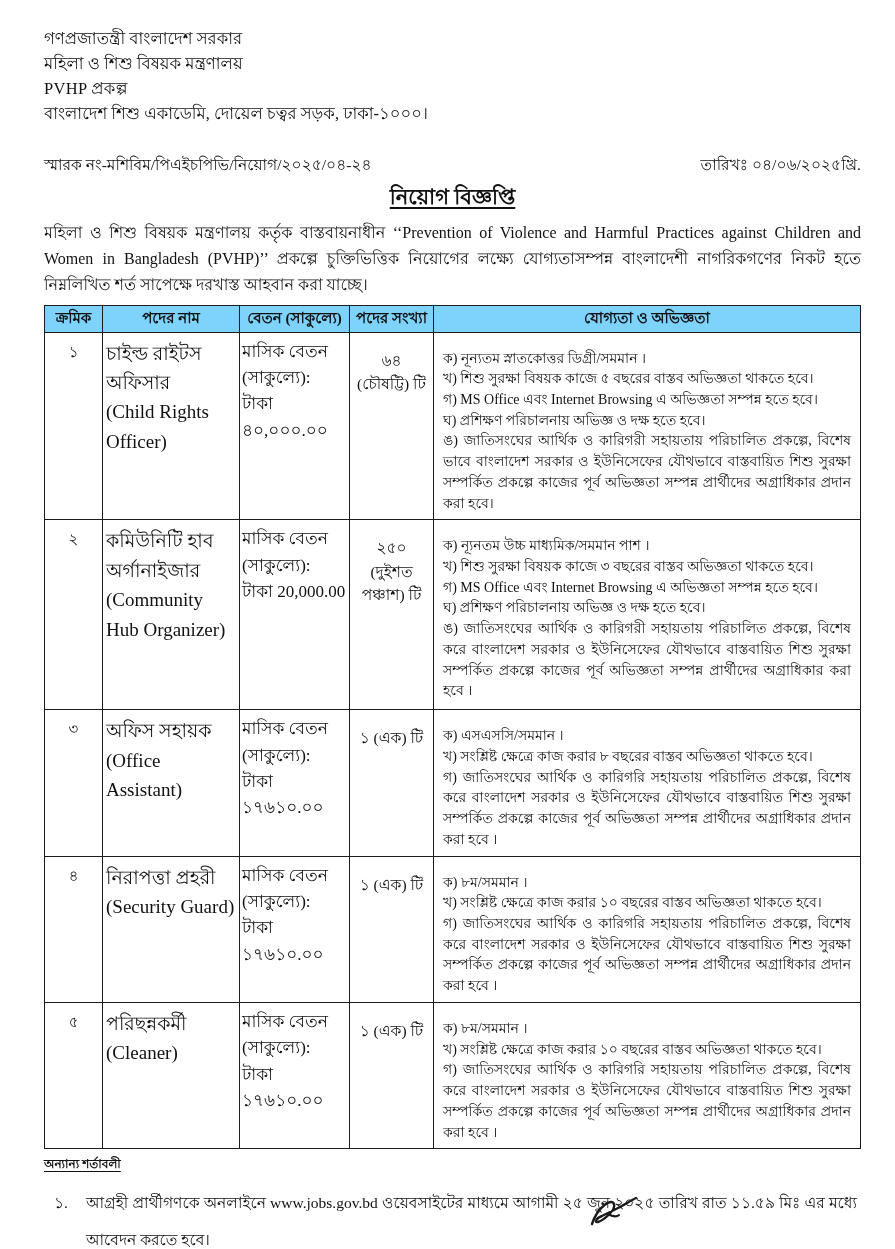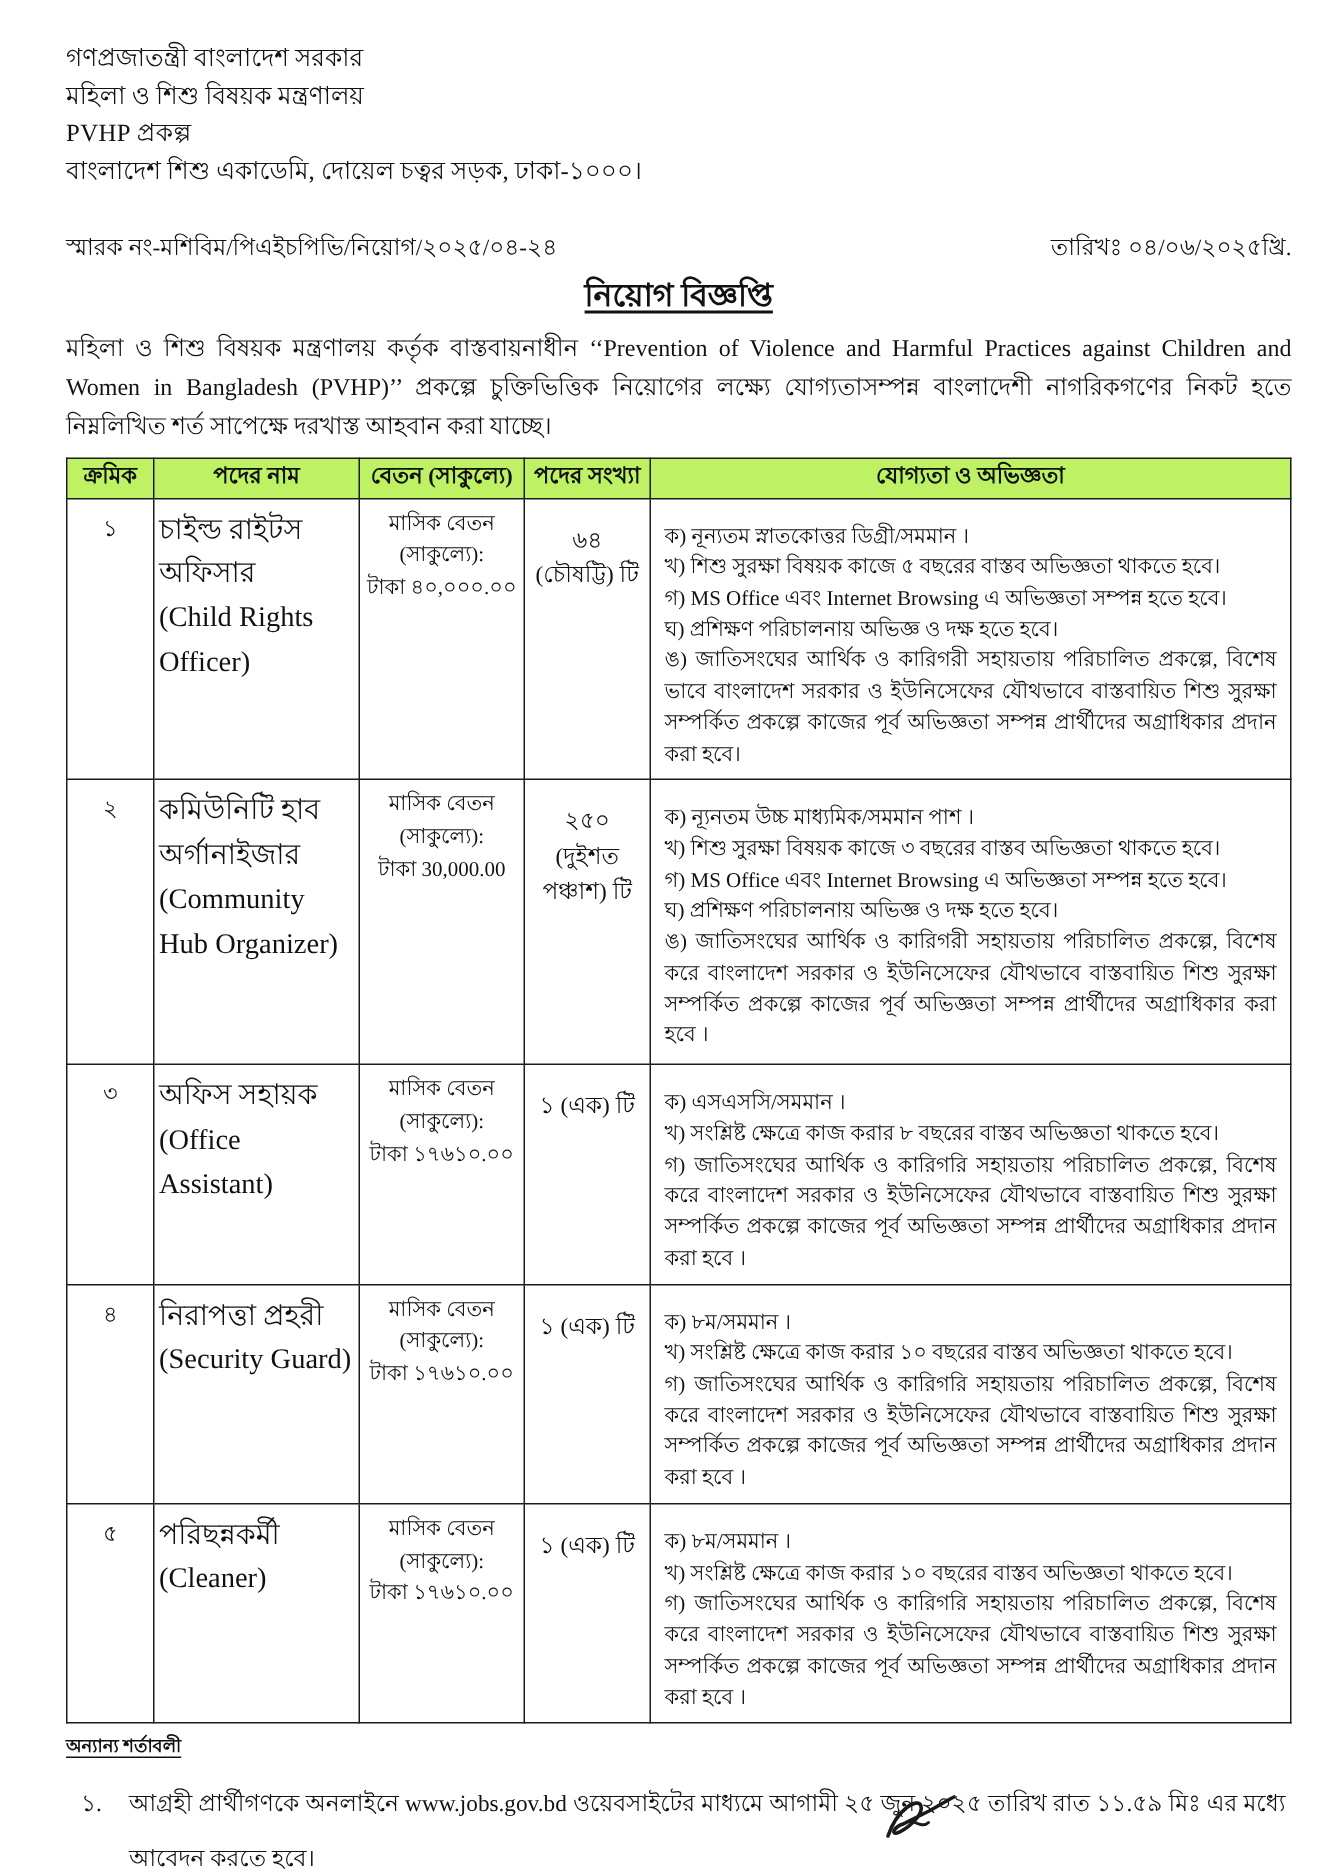--- a/index.html
+++ b/index.html
@@ -21,30 +21,30 @@
     text-decoration:underline; text-underline-offset:3px; margin:2px 0 4px;
   }
 
   .intro { font-size:16px; line-height:1.62; text-align:justify; }
 
   table.recruit {
     width:100%; border-collapse:collapse; table-layout:fixed; margin-top:7px;
   }
   .recruit th, .recruit td { border:1.7px solid #1c1c1c; vertical-align:top; }
   .recruit th {
-    background:#bef264; font-size:15px; font-weight:bold; padding:3px 2px; line-height:1.3;
+    background:#7dd3fc; font-size:15px; font-weight:bold; padding:3px 2px; line-height:1.3;
   }
   col.w-serial { width:58px; }
   col.w-post   { width:137px; }
   col.w-salary { width:110px; }
   col.w-count  { width:84px; }
 
   td.c-serial { text-align:center; font-size:15px; padding-top:7px; }
   td.c-post   { text-align:left; font-size:19px; line-height:1.55; padding:6px 3px 0; }
-  td.c-salary { text-align:center; font-size:14px; line-height:1.55; padding:6px 2px 0; }
+  td.c-salary { text-align:left; font-size:17px; line-height:1.55; padding:6px 2px 0; }
   td.c-count  { text-align:center; font-size:15.5px; padding:0 4px; }
   .count-inner { margin-top:16px; line-height:1.5; }
   td.c-qual   { font-size:14px; line-height:1.48; text-align:justify; padding:16px 9px 5px; }
   .q { margin:0; }
 
   tr.r-head { height:24px; }
   tr.r1 { height:186px; }
   tr.r2 { height:190px; }
   tr.r3 { height:130px; }
   tr.r4 { height:127px; }
@@ -124,21 +124,21 @@
 
     <tr class="r2">
       <td class="c-serial">২</td>
       <td class="c-post">
         <div>কমিউনিটি হাব অর্গানাইজার</div>
         <div>(Community Hub Organizer)</div>
       </td>
       <td class="c-salary">
         <div>মাসিক বেতন</div>
         <div>(সাকুল্যে):</div>
-        <div>টাকা 30,000.00</div>
+        <div>টাকা 20,000.00</div>
       </td>
       <td class="c-count">
         <div class="count-inner">২৫০ (দুইশত পঞ্চাশ) টি</div>
       </td>
       <td class="c-qual">
         <div class="q">ক) ন্যূনতম উচ্চ মাধ্যমিক/সমমান পাশ ।</div>
         <div class="q">খ) শিশু সুরক্ষা বিষয়ক কাজে ৩ বছরের বাস্তব অভিজ্ঞতা থাকতে হবে।</div>
         <div class="q">গ) MS Office এবং Internet Browsing এ অভিজ্ঞতা সম্পন্ন হতে হবে।</div>
         <div class="q">ঘ) প্রশিক্ষণ পরিচালনায় অভিজ্ঞ ও দক্ষ হতে হবে।</div>
         <div class="q">ঙ) জাতিসংঘের আর্থিক ও কারিগরী সহায়তায় পরিচালিত  প্রকল্পে, বিশেষ করে বাংলাদেশ সরকার ও ইউনিসেফের যৌথভাবে বাস্তবায়িত শিশু সুরক্ষা সম্পর্কিত প্রকল্পে কাজের পূর্ব অভিজ্ঞতা সম্পন্ন প্রার্থীদের অগ্রাধিকার করা হবে ।</div>

